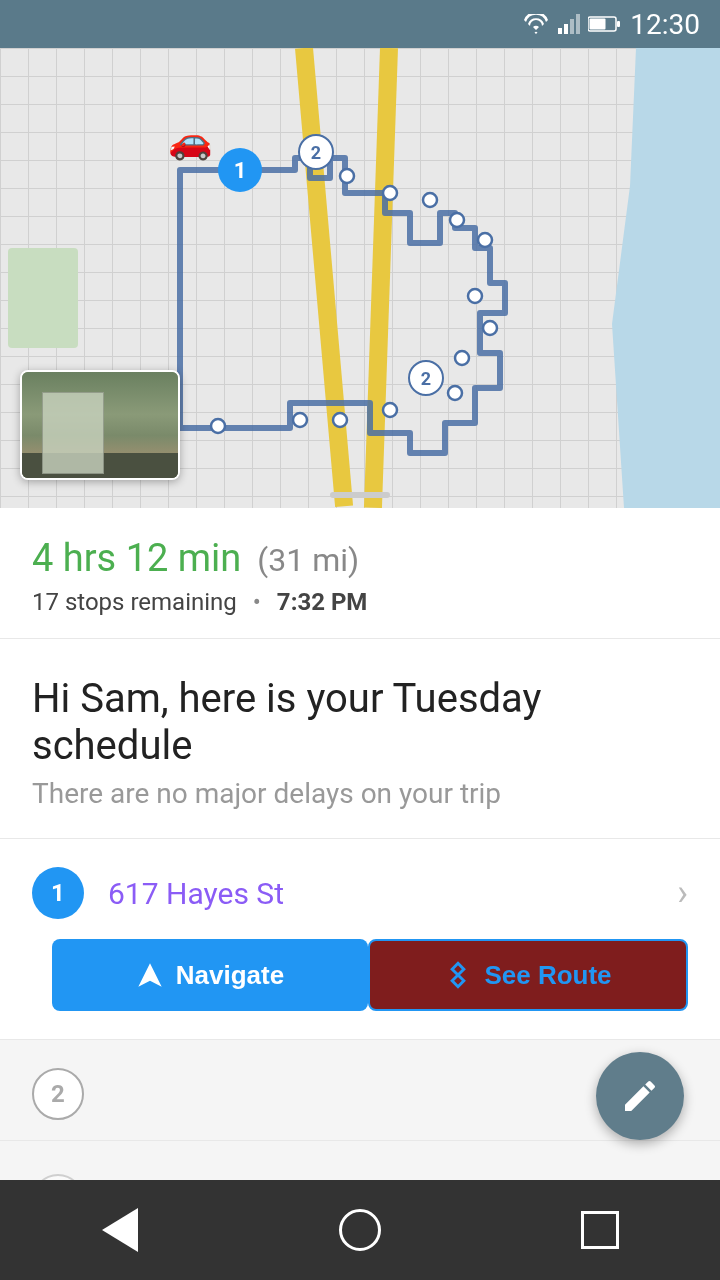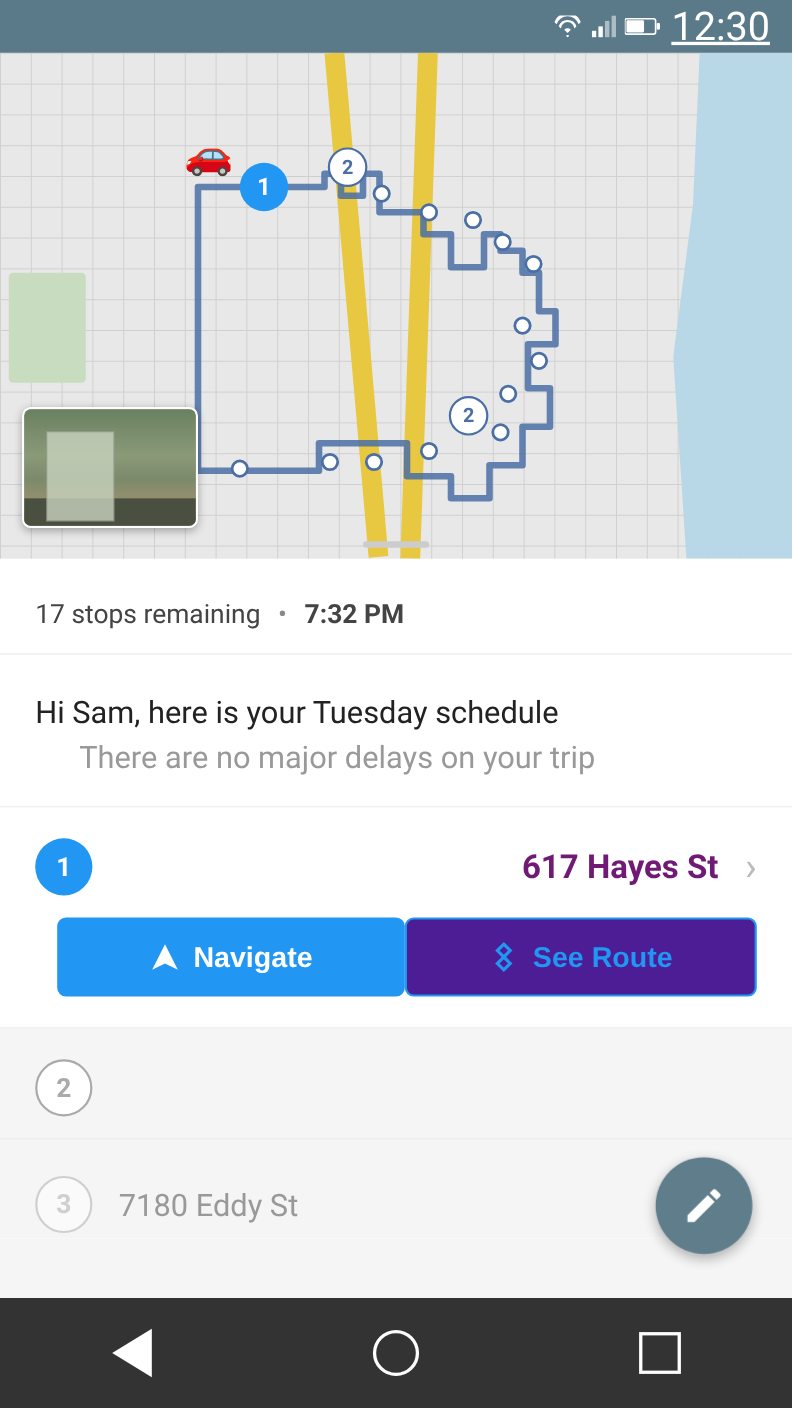--- a/index.html
+++ b/index.html
@@ -28,23 +28,22 @@
       left: 0;
       z-index: 100;
     }
     .status-icons {
       display: flex;
       align-items: center;
       gap: 8px;
     }
     .status-time {
       color: white;
-      font-size: 36px;
+      font-size: 28px;
       font-weight: 400;
-      text-decoration: underline;
     }
 
     
     .map-container {
       width: 720px;
       height: 460px;
       position: relative;
       overflow: hidden;
       margin-top: 48px;
     }
@@ -224,29 +223,28 @@
       margin: 0 10px;
       color: #888;
     }
 
     
     .schedule-header {
       padding: 36px 32px 28px;
       border-bottom: 1px solid #e8e8e8;
     }
     .schedule-greeting {
-      font-size: 28px;
+      font-size: 40px;
       color: #222;
       font-weight: 400;
     }
     .schedule-subtitle {
       font-size: 28px;
       color: #999;
       margin-top: 8px;
-      margin-left: 40px;
     }
 
     
     .stop-item {
       background: white;
       border-bottom: 1px solid #e8e8e8;
     }
     .stop-item-active {
       background: white;
     }
@@ -277,23 +275,22 @@
     .badge-gray-outline {
       background: white;
       border: 2px solid #aaa;
       color: #aaa;
     }
     .stop-info {
       flex: 1;
     }
     .stop-address {
       font-size: 30px;
-      font-weight: 700;
-      color: #701a75;
-      text-align: right;
+      font-weight: 400;
+      color: #8b5cf6;
     }
     .stop-time {
       font-size: 26px;
       color: #888;
       margin-top: 4px;
     }
     .stop-chevron {
       font-size: 36px;
       color: #bbb;
       flex-shrink: 0;
@@ -316,21 +313,21 @@
       font-weight: 600;
       display: flex;
       align-items: center;
       justify-content: center;
       gap: 12px;
       cursor: pointer;
     }
     .btn-see-route {
       flex: 1;
       height: 72px;
-      background: #4c1d95;
+      background: #7f1d1d;
       color: #2196F3;
       border: 2px solid #2196F3;
       border-radius: 8px;
       font-size: 26px;
       font-weight: 600;
       display: flex;
       align-items: center;
       justify-content: center;
       gap: 12px;
       cursor: pointer;
@@ -487,20 +484,24 @@
       </div>
     </div>
 
     <div class="map-pill"></div>
   </div>
 </div>
 
 <div class="content-area">
 
   <div class="trip-summary">
+    <div class="trip-time-row">
+      <span class="trip-time">4 hrs 12 min</span>
+      <span class="trip-distance">(31 mi)</span>
+    </div>
     <div class="trip-stops">
       <span>17 stops remaining</span>
       <span class="dot-separator">•</span>
       <strong>7:32 PM</strong>
     </div>
   </div>
 
   <div class="schedule-header">
     <div class="schedule-greeting">Hi Sam, here is your Tuesday schedule</div>
     <div class="schedule-subtitle">There are no major delays on your trip</div>

